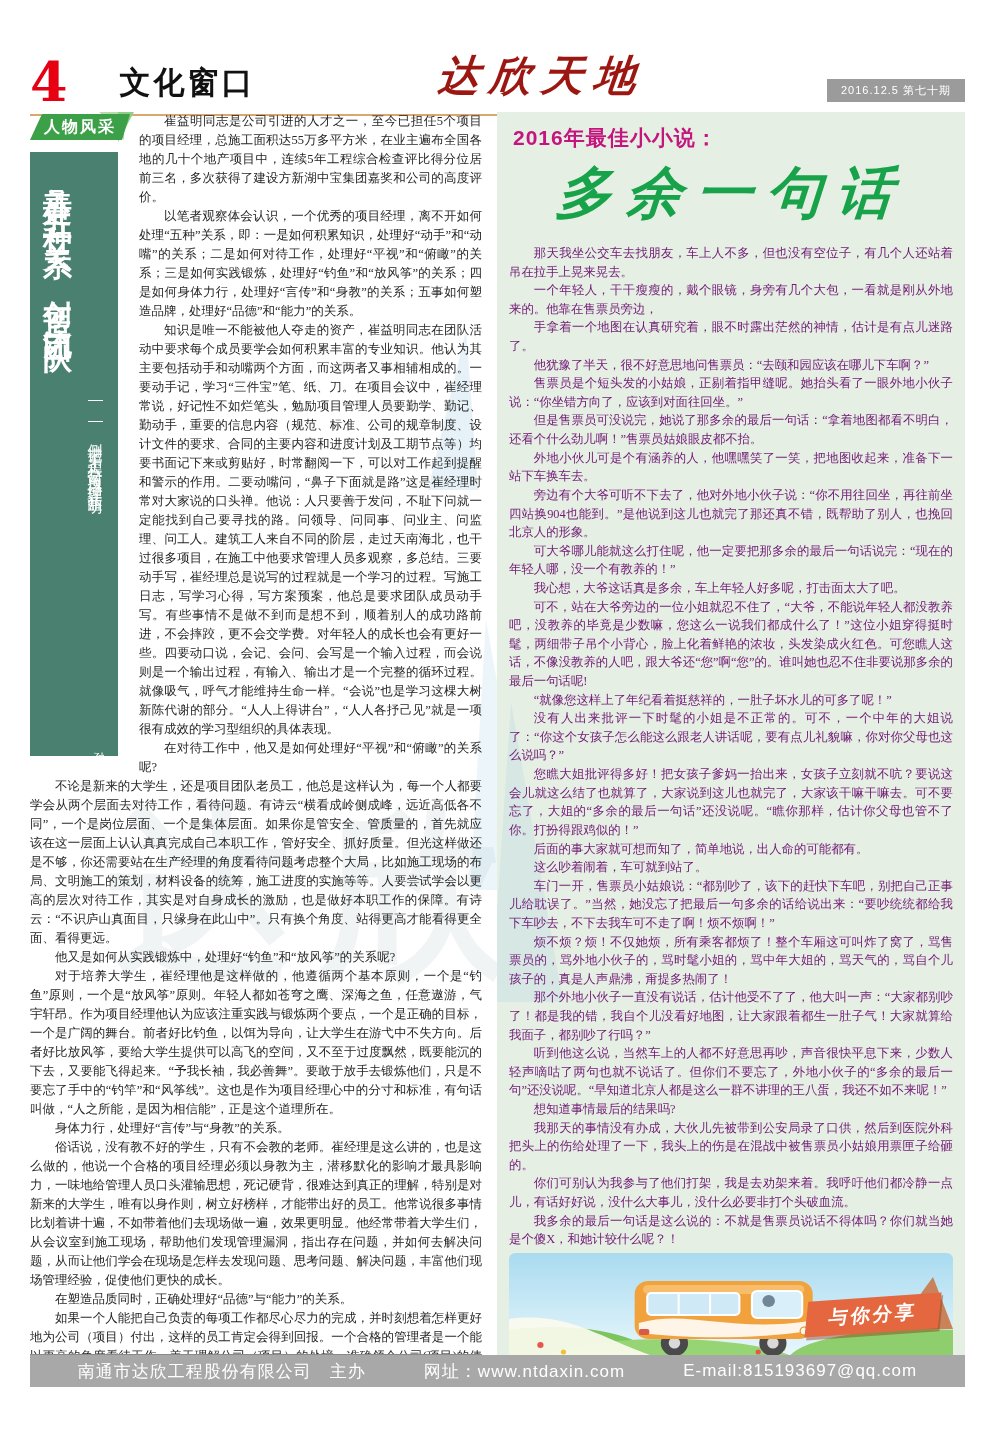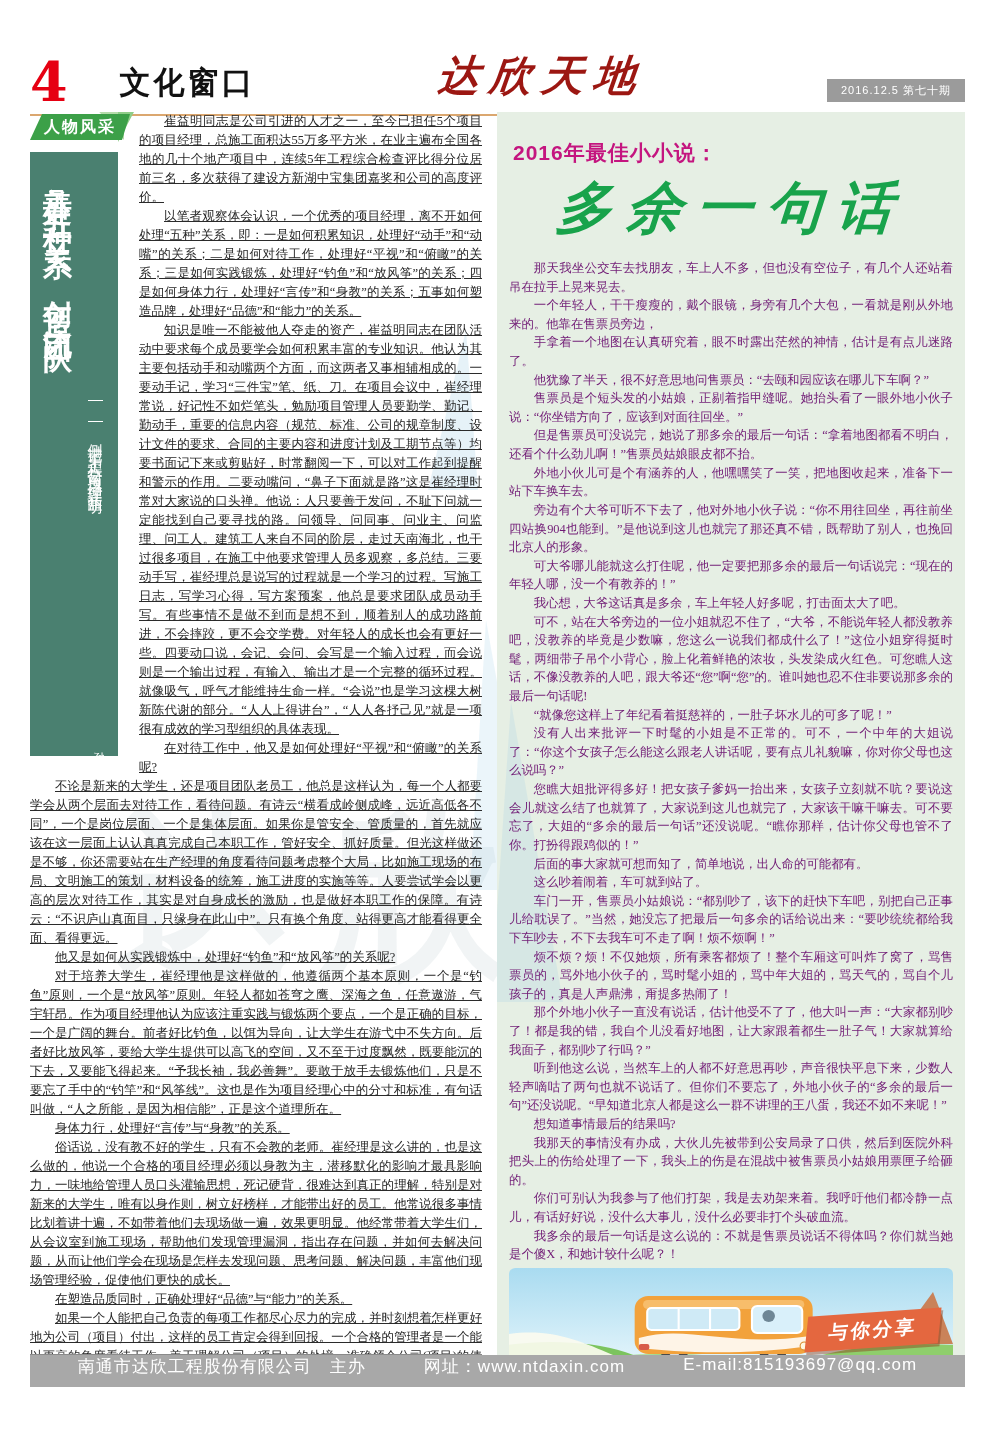--- a/index.html
+++ b/index.html
@@ -20,22 +20,22 @@
   .watermark{position:absolute;top:770px;left:110px;font-size:185px;font-weight:bold;
              color:rgba(120,145,155,0.10);letter-spacing:28px;z-index:0;pointer-events:none;white-space:nowrap;}
   .tri-a{position:absolute;top:330px;left:428px;width:0;height:0;z-index:0;
          border-left:38px solid transparent;border-right:12px solid transparent;
          border-bottom:160px solid rgba(155,205,228,0.25);}
   .tri-b{position:absolute;top:620px;left:470px;width:0;height:0;z-index:0;
          border-left:16px solid transparent;border-right:48px solid transparent;
          border-bottom:270px solid rgba(155,205,228,0.20);}
   
   .main{position:absolute;top:112px;left:30px;right:30px;bottom:82px;display:flex;gap:15px;z-index:1;}
-  .left-col{width:452px;overflow:hidden;border-bottom:1px solid #8a8a8a;padding-bottom:4px;text-decoration:underline;}
-  .right-col{flex:1;background:#e6efe4;overflow:hidden;position:relative;padding:21px 12px 8px;box-sizing:border-box;}
+  .left-col{width:452px;overflow:hidden;border-bottom:1px solid #8a8a8a;padding-bottom:4px;}
+  .right-col{flex:1;background:#e6efe4;overflow:hidden;position:relative;padding:6px 12px 8px;box-sizing:border-box;}
   
   .banner-wrap{float:left;width:97px;margin:2px 12px 4px 0;position:relative;}
   .category-ribbon{position:relative;z-index:2;width:100px;height:26px;background:#3ca048;color:#fff;
           font-family:"Liberation Sans","DejaVu Sans",sans-serif;font-weight:bold;font-size:16px;
           line-height:26px;text-align:center;letter-spacing:2px;
           clip-path:polygon(12px 0,100% 0,calc(100% - 8px) 100%,0 100%);}
   .leaf1{position:absolute;top:-8px;left:64px;width:0;height:0;z-index:1;
          border-style:solid;border-width:0 30px 34px 0;border-color:transparent #b5dcaa transparent transparent;}
   .leaf2{position:absolute;top:-2px;left:88px;width:0;height:0;z-index:1;
          border-style:solid;border-width:30px 16px 0 0;border-color:#8fcd88 transparent transparent transparent;}
@@ -62,21 +62,21 @@
   .illustration svg{display:block;}
   .share-ribbon{position:absolute;right:14px;bottom:24px;background:#e4673f;color:#fff;
                 font-family:"Liberation Sans","DejaVu Sans",sans-serif;font-weight:bold;font-size:19px;
                 letter-spacing:3px;padding:5px 22px;transform:skewX(-10deg) rotate(-4deg);
                 box-shadow:2px 3px 0 rgba(140,60,25,.45);}
   .mountain{position:absolute;right:0;bottom:28px;width:0;height:0;
             border-left:38px solid transparent;border-right:20px solid transparent;
             border-bottom:52px solid #c97c50;opacity:.95;}
   
   .footer{position:absolute;left:30px;right:30px;bottom:50px;height:32px;background:#a8a8a8;
-          color:#fff;display:flex;align-items:flex-start;justify-content:center;gap:58px;
+          color:#fff;display:flex;align-items:center;justify-content:center;gap:58px;
           font-family:"Liberation Sans","DejaVu Sans",sans-serif;font-size:17px;letter-spacing:1px;}
 </style>
 </head>
 <body>
 
 <div class="page">
 
   <div class="watermark">达欣天地</div>
   <div class="tri-a"></div>
   <div class="tri-b"></div>

